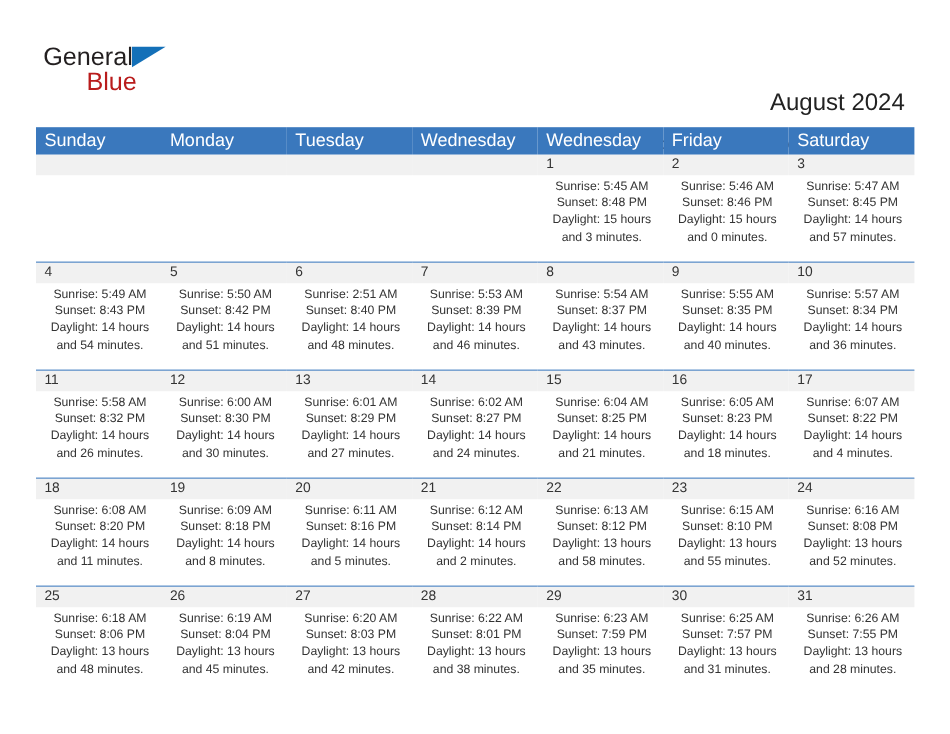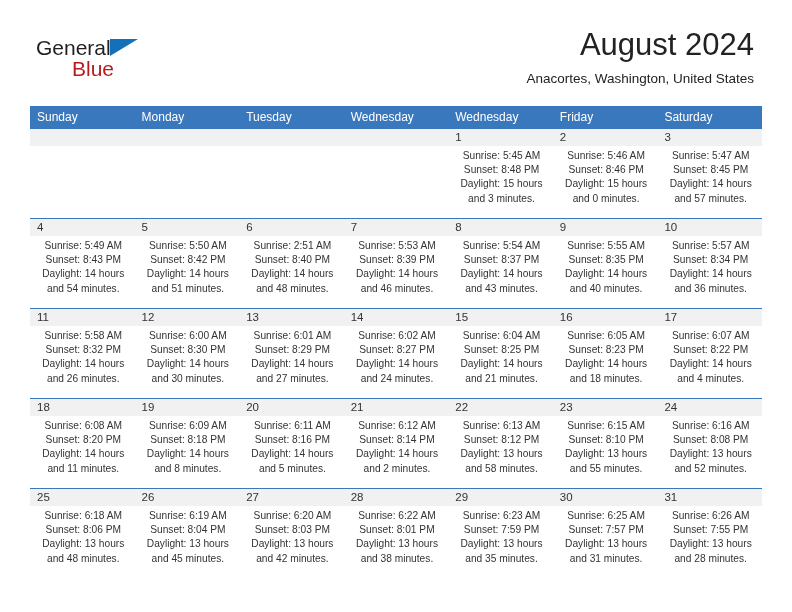--- a/index.html
+++ b/index.html
@@ -69,24 +69,25 @@
     line-height: 24px;
   }
 
   .title-block {
     position: absolute;
     right: 38px;
     top: 28px;
     text-align: right;
   }
   .cal-title {
-    font-size: 31px;
+    font-size: 20px;
     color: #222222;
     line-height: 34px;
     white-space: nowrap;
+    margin-top: 41px;
   }
   .cal-subtitle {
     margin-top: 8px;
     font-size: 13.5px;
     color: #222222;
     line-height: 17px;
     white-space: nowrap;
   }
 
   
@@ -95,21 +96,21 @@
     left: 30px;
     top: 106px;
     width: 732px;
     border-collapse: collapse;
     table-layout: fixed;
   }
   .calendar th {
     background: #3a78bd;
     color: #ffffff;
     font-weight: normal;
-    font-size: 12px;
+    font-size: 15px;
     text-align: left;
     padding: 5px 0 5px 7px;
     height: 19px;
     box-sizing: border-box;
     border: none;
     line-height: 13px;
   }
   .calendar td {
     vertical-align: top;
     padding: 0;

